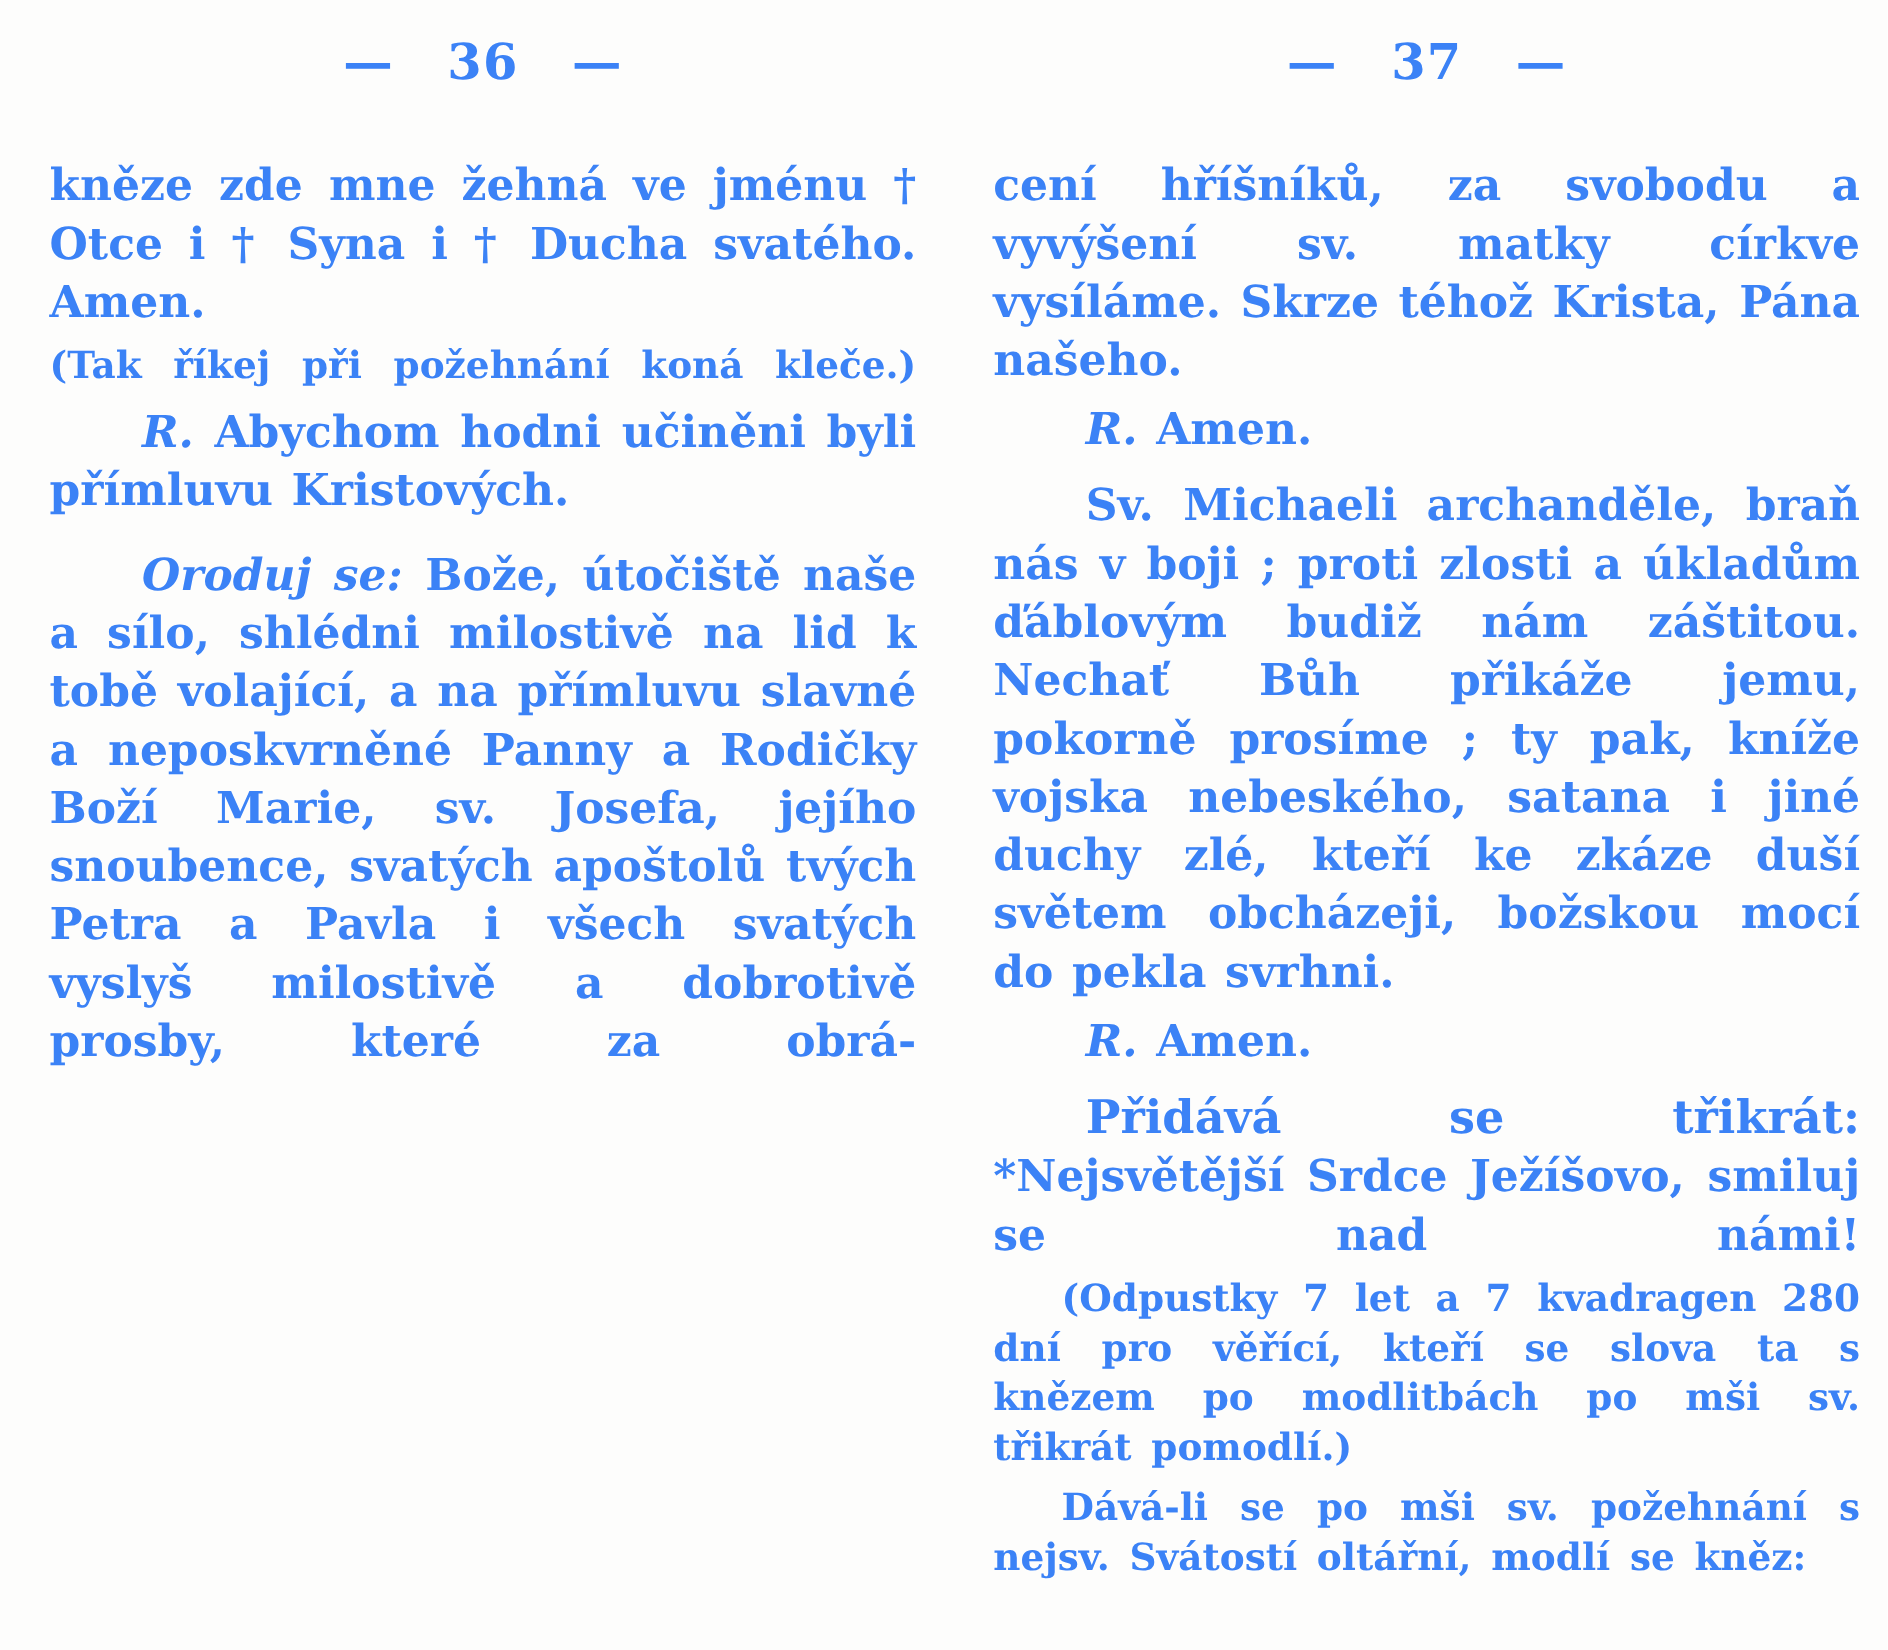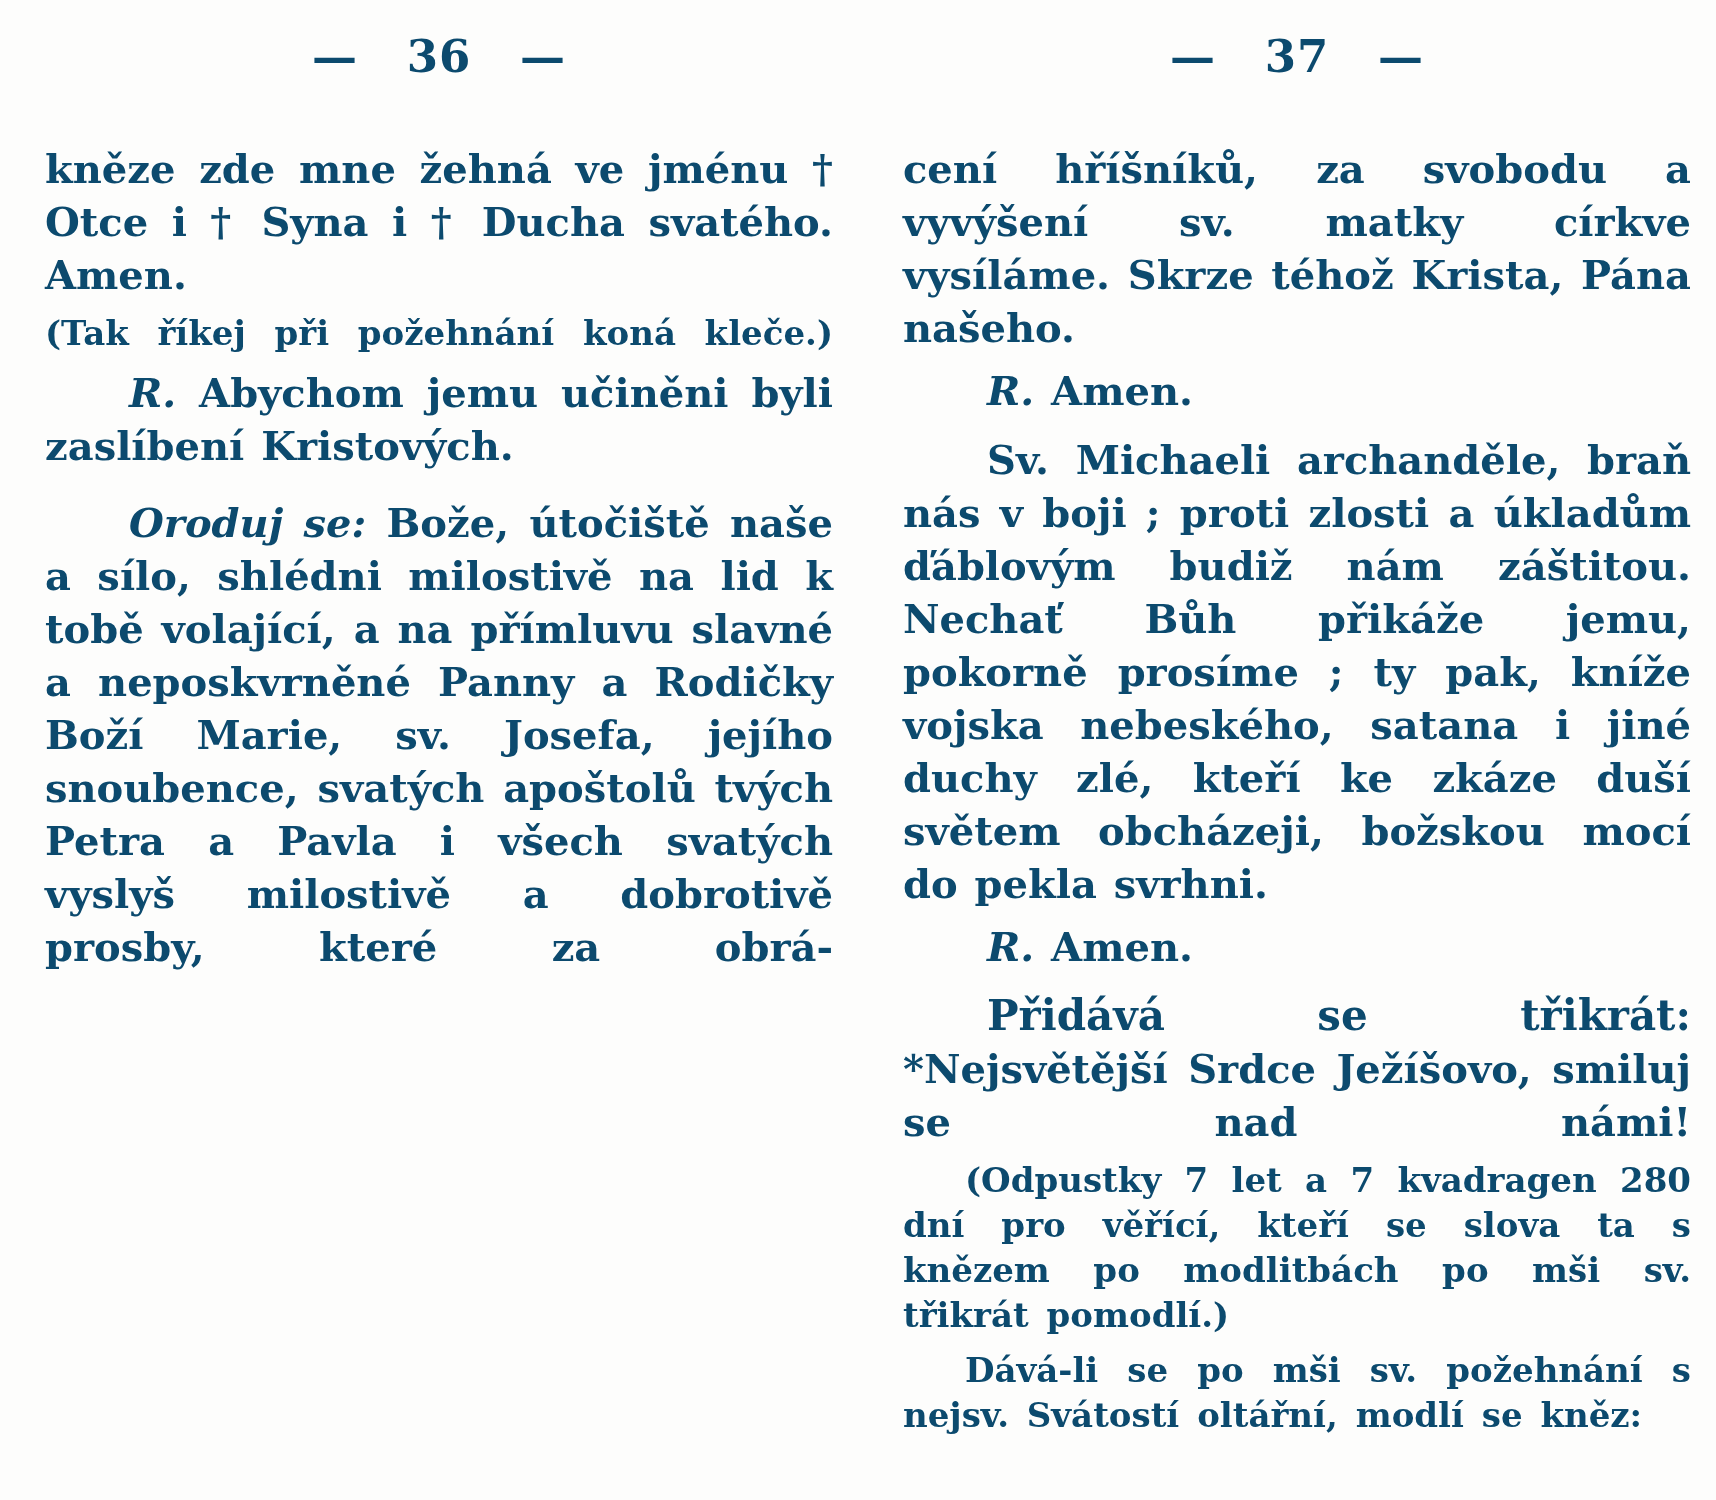--- a/index.html
+++ b/index.html
@@ -4,21 +4,21 @@
 <style>
   html, body { margin: 0; padding: 0; background: #ffffff; }
 
   .sheet {
     position: relative;
     width: 1716px;
     height: 1500px;
     background: #fdfdfc;
     overflow: hidden;
     font-family: "DejaVu Serif", "Liberation Serif", serif;
-    color: #0c4a6e;
+    color: #3b82f6;
     font-weight: bold;
   }
 
   .page { position: absolute; top: 0; }
   .page.left  { left: 45px;  width: 788px; }
   .page.right { left: 903px; width: 788px; }
 
   .page-header {
     margin-top: 28px;
     margin-bottom: 56px;
@@ -76,21 +76,21 @@
 
   <div class="page left">
     <div class="page-header">— 36 —</div>
 
     <p class="body"><span>kněze zde mne žehná ve jménu † Otce i † Syna i † Ducha svatého. Amen.</span></p>
 
     <p class="note fill sp-sm"><span>(Tak říkej při požehnání koná kleče.)</span></p>
 
 
 
-    <p class="body indent sp-sm"><span class="resp">R.</span> <span>Abychom jemu učiněni byli zaslíbení Kristových.</span></p>
+    <p class="body indent sp-sm"><span class="resp">R.</span> <span>Abychom hodni učiněni byli přímluvu Kristových.</span></p>
 
     <p class="body indent fill sp-lg"><span class="ital">Oroduj se:</span> <span>Bože, útočiště naše a sílo, shlédni milostivě na lid k tobě volající, a na přímluvu slavné a neposkvrněné Panny a Rodičky Boží Marie, sv. Josefa, jejího snoubence, svatých apoštolů tvých Petra a Pavla i všech svatých vyslyš milostivě a dobrotivě prosby, které za obrá-</span></p>
   </div>
 
   <div class="page right">
     <div class="page-header">— 37 —</div>
 
     <p class="body"><span>cení hříšníků, za svobodu a vyvýšení sv. matky církve vysíláme. Skrze téhož Krista, Pána našeho.</span></p>
 
     <p class="body indent sp-sm"><span class="resp">R.</span> <span>Amen.</span></p>

